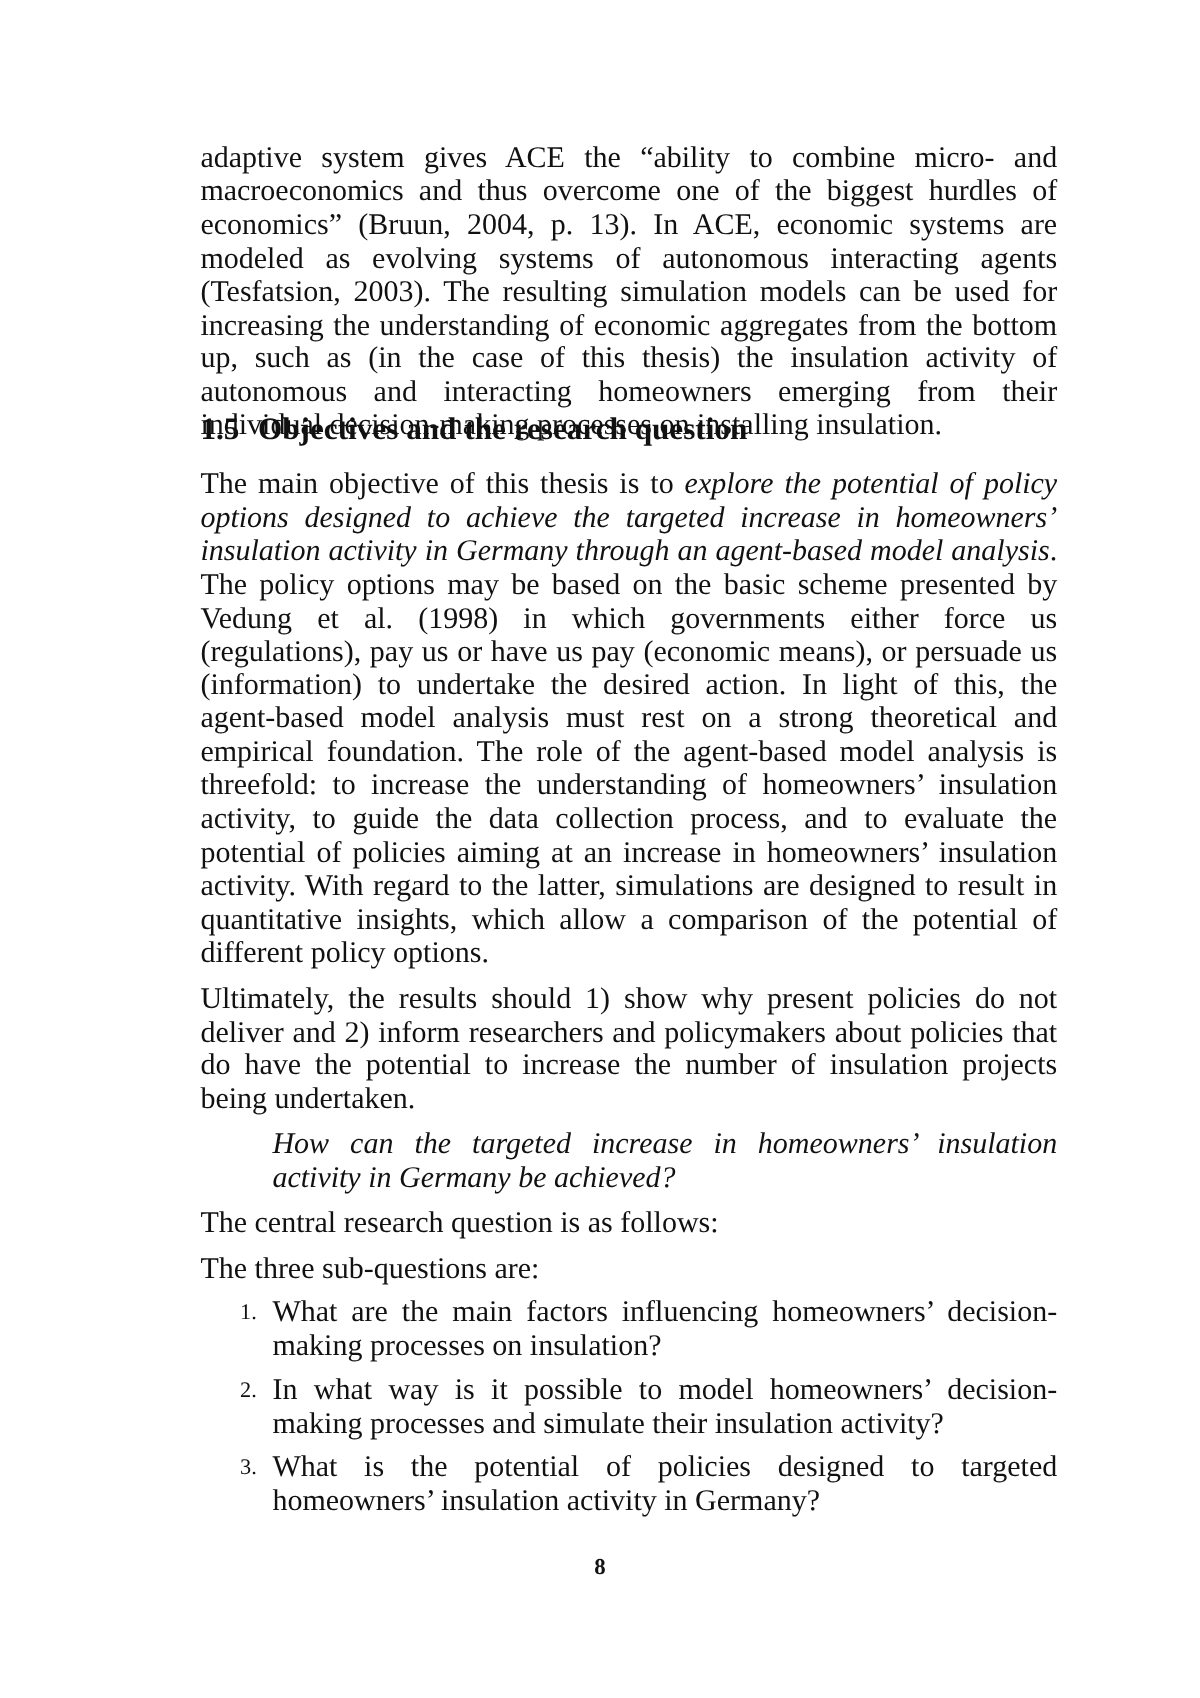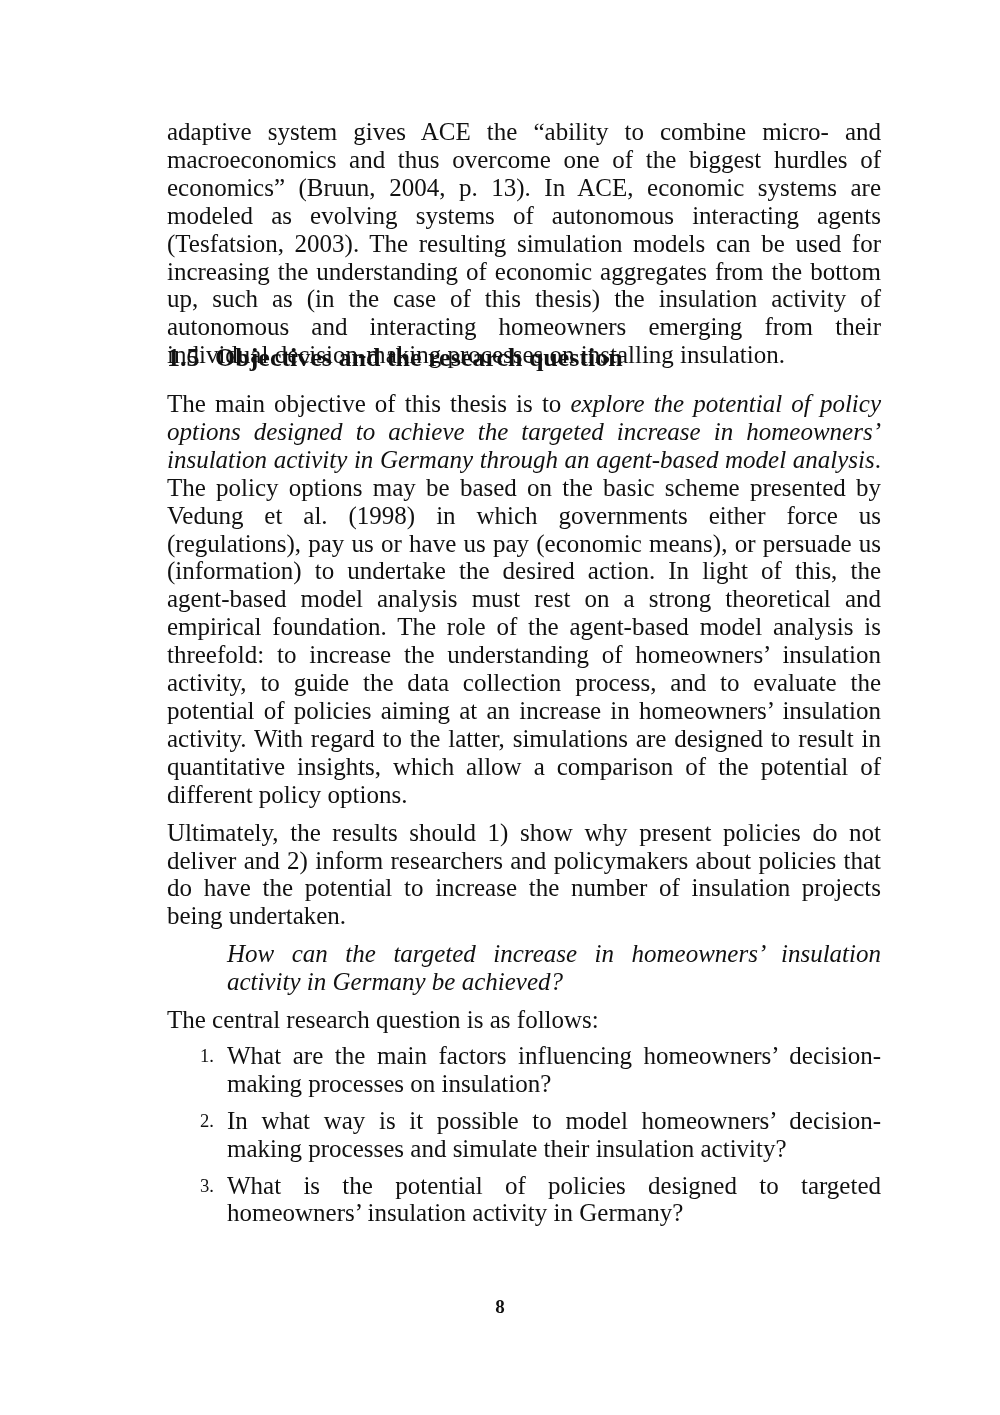--- a/index.html
+++ b/index.html
@@ -43,20 +43,21 @@
 
   <div class="block2">
     <p><span>The main objective of this thesis is to </span><em>explore the potential of policy options designed to achieve the targeted increase in homeowners’ insulation activity in Germany through an agent-based model analysis</em><span>. The policy options may be based on the basic scheme presented by Vedung et al. (1998) in which governments either force us (regulations), pay us or have us pay (economic means), or persuade us (information) to undertake the desired action. In light of this, the agent-based model analysis must rest on a strong theoretical and empirical foundation. The role of the agent-based model analysis is threefold: to increase the understanding of homeowners’ insulation activity, to guide the data collection process, and to evaluate the potential of policies aiming at an increase in homeowners’ insulation activity. With regard to the latter, simulations are designed to result in quantitative insights, which allow a comparison of the potential of different policy options.</span></p>
 
     <p class="gap">Ultimately, the results should 1) show why present policies do not deliver and 2) inform researchers and policymakers about policies that do have the potential to increase the number of insulation projects being undertaken.</p>
 
     <p class="gap rq">How can the targeted increase in homeowners’ insulation activity in Germany be achieved?</p>
 
     <p class="gap">The central research question is as follows:</p>
 
+    <p class="gap">The three sub-questions are:</p>
 
     <ol>
       <li>
         <span class="n">1.</span>
         <p>What are the main factors influencing homeowners’ decision-making processes on insulation?</p>
       </li>
       <li>
         <span class="n">2.</span>
         <p>In what way is it possible to model homeowners’ decision-making processes and simulate their insulation activity?</p>
       </li>

